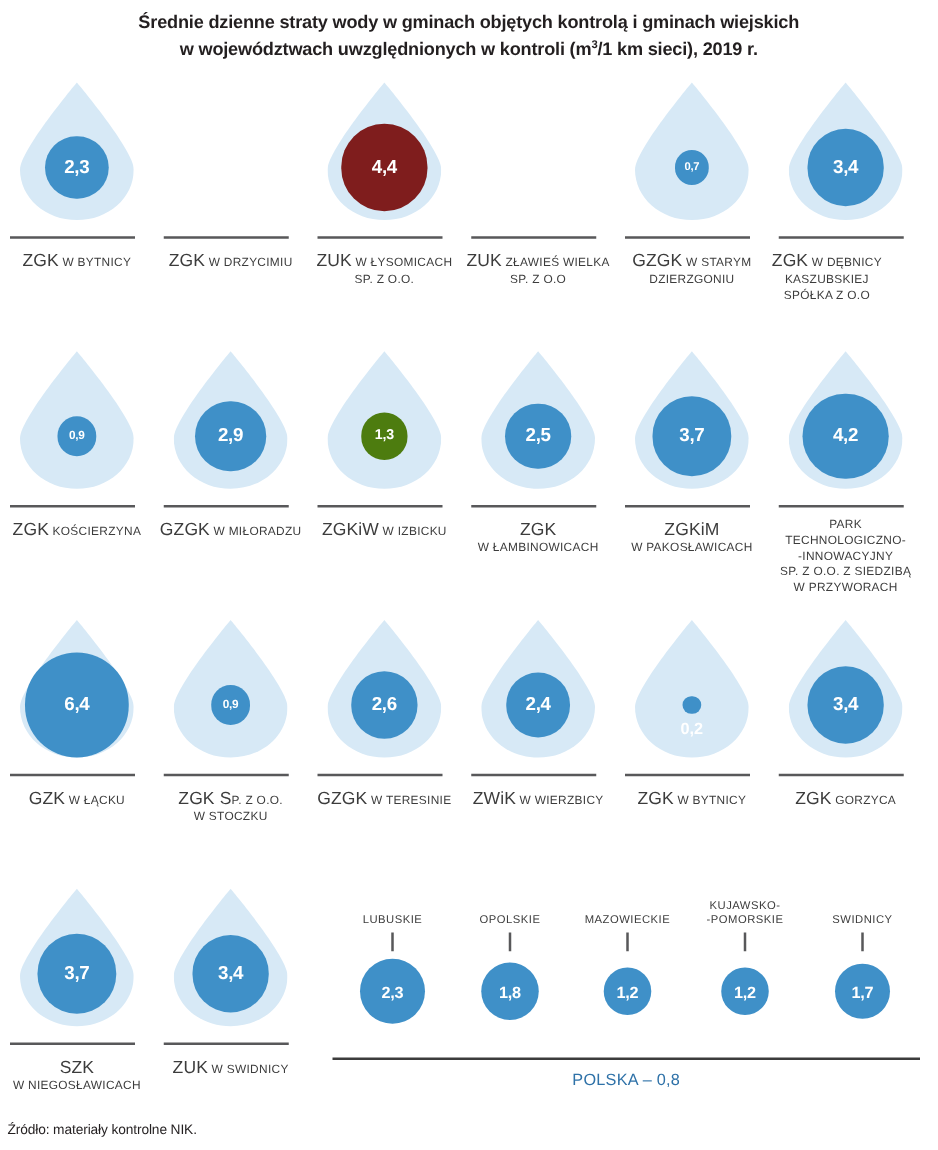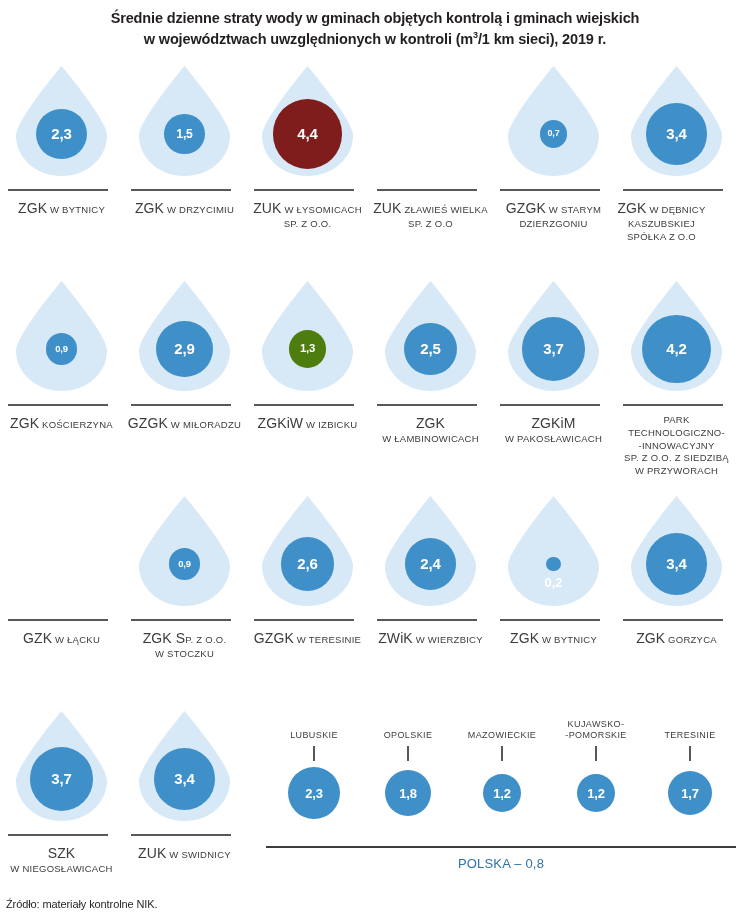--- a/index.html
+++ b/index.html
@@ -192,32 +192,20 @@
             <path d="M45.5 1 C45.5 1 91 55 91 70.5 C91 93.3 70.6 111 45.5 111 C20.4 111 0 93.3 0 70.5 C0 55 45.5 1 45.5 1 Z" fill="#d7e9f6"></path>
           </svg>
         </div>
         <div class="bubble" style="width: 50.3503px; height: 50.3503px; left: 36.3249px; top: 45.8249px; background: rgb(63, 144, 200);">
           <span class="bubble-val" style="font-size: 15px;">2,3</span>
         </div>
       </div>
     </div>
     <div class="rule" style="left: 8px; top: 189px; background: rgb(88, 88, 90);"></div>
     <div class="caption" style="left: 0px; top: 199px;"><span class="big">ZGK</span><span class="sm"> W BYTNICY</span></div>
-    <div class="cell" style="left: 123px; top: 63px;">
-      <div class="drop-wrap">
-        <div class="drop">
-          <svg viewBox="0 0 91 112" xmlns="http://www.w3.org/2000/svg" aria-hidden="true">
-            <path d="M45.5 1 C45.5 1 91 55 91 70.5 C91 93.3 70.6 111 45.5 111 C20.4 111 0 93.3 0 70.5 C0 55 45.5 1 45.5 1 Z" fill="#d7e9f6"></path>
-          </svg>
-        </div>
-        <div class="bubble" style="width: 40.6615px; height: 40.6615px; left: 41.1692px; top: 50.6692px; background: rgb(63, 144, 200);">
-          <span class="bubble-val" style="font-size: 12.1985px;">1,5</span>
-        </div>
-      </div>
-    </div>
     <div class="rule" style="left: 131px; top: 189px; background: rgb(88, 88, 90);"></div>
     <div class="caption" style="left: 123px; top: 199px;"><span class="big">ZGK</span><span class="sm"> W DRZYCIMIU</span></div>
     <div class="cell" style="left: 246px; top: 63px;">
       <div class="drop-wrap">
         <div class="drop">
           <svg viewBox="0 0 91 112" xmlns="http://www.w3.org/2000/svg" aria-hidden="true">
             <path d="M45.5 1 C45.5 1 91 55 91 70.5 C91 93.3 70.6 111 45.5 111 C20.4 111 0 93.3 0 70.5 C0 55 45.5 1 45.5 1 Z" fill="#d7e9f6"></path>
           </svg>
         </div>
         <div class="bubble" style="width: 69.6409px; height: 69.6409px; left: 26.6795px; top: 36.1795px; background: #7f1d1d;">
@@ -334,20 +322,32 @@
             <path d="M45.5 1 C45.5 1 91 55 91 70.5 C91 93.3 70.6 111 45.5 111 C20.4 111 0 93.3 0 70.5 C0 55 45.5 1 45.5 1 Z" fill="#d7e9f6"></path>
           </svg>
         </div>
         <div class="bubble" style="width: 68.0398px; height: 68.0398px; left: 27.4801px; top: 36.9801px; background: rgb(63, 144, 200);">
           <span class="bubble-val" style="font-size: 15px;">4,2</span>
         </div>
       </div>
     </div>
     <div class="rule" style="left: 623px; top: 404px; background: rgb(88, 88, 90);"></div>
     <div class="caption" style="left: 615px; top: 414px;"><span class="sm">PARK TECHNOLOGICZNO-</span><br><span class="sm">-INNOWACYJNY</span><br><span class="sm">SP. Z O.O. Z SIEDZIBĄ</span><br><span class="sm">W PRZYWORACH</span></div>
+    <div class="cell" style="left: 0px; top: 493px;">
+      <div class="drop-wrap">
+        <div class="drop">
+          <svg viewBox="0 0 91 112" xmlns="http://www.w3.org/2000/svg" aria-hidden="true">
+            <path d="M45.5 1 C45.5 1 91 55 91 70.5 C91 93.3 70.6 111 45.5 111 C20.4 111 0 93.3 0 70.5 C0 55 45.5 1 45.5 1 Z" fill="#d7e9f6"></path>
+          </svg>
+        </div>
+        <div class="bubble" style="width: 83.9901px; height: 83.9901px; left: 19.505px; top: 29.005px; background: rgb(63, 144, 200);">
+          <span class="bubble-val" style="font-size: 15px;">6,4</span>
+        </div>
+      </div>
+    </div>
     <div class="rule" style="left: 8px; top: 619px; background: rgb(88, 88, 90);"></div>
     <div class="caption" style="left: 0px; top: 629px;"><span class="big">GZK</span><span class="sm"> W ŁĄCKU</span></div>
     <div class="cell" style="left: 123px; top: 493px;">
       <div class="drop-wrap">
         <div class="drop">
           <svg viewBox="0 0 91 112" xmlns="http://www.w3.org/2000/svg" aria-hidden="true">
             <path d="M45.5 1 C45.5 1 91 55 91 70.5 C91 93.3 70.6 111 45.5 111 C20.4 111 0 93.3 0 70.5 C0 55 45.5 1 45.5 1 Z" fill="#d7e9f6"></path>
           </svg>
         </div>
         <div class="bubble" style="width: 31.4963px; height: 31.4963px; left: 45.7519px; top: 55.2519px; background: rgb(63, 144, 200);">
@@ -475,21 +475,21 @@
         <div>KUJAWSKO-</div>
         <div>-POMORSKIE</div>
       </div>
       <div class="voi-stem" style="background: rgb(88, 88, 90);"></div>
       <div class="voi-bubble-holder">
         <div class="voi-bubble" style="width: 37.7929px; height: 37.7929px; background: rgb(63, 144, 200);">1,2</div>
       </div>
     </div>
     <div class="voi" style="left: 642px; top: 718px;">
       <div class="voi-label">
-        <div>TERESINIE</div>
+        <div>SWIDNICY</div>
       </div>
       <div class="voi-stem" style="background: rgb(88, 88, 90);"></div>
       <div class="voi-bubble-holder">
         <div class="voi-bubble" style="width: 44.9825px; height: 44.9825px; background: rgb(63, 144, 200);">1,7</div>
       </div>
     </div>
   </div>
 
 <div id="polska-rule"></div>
 <div id="polska-label">POLSKA – 0,8</div>

